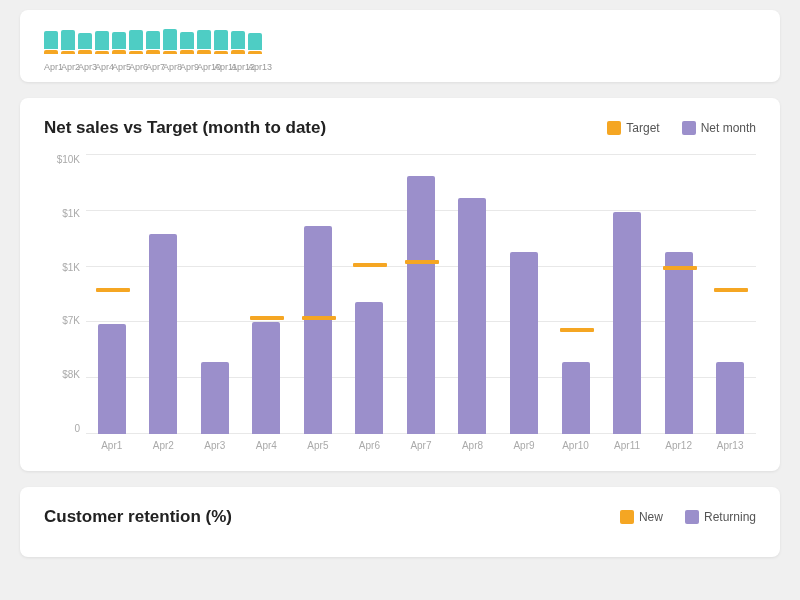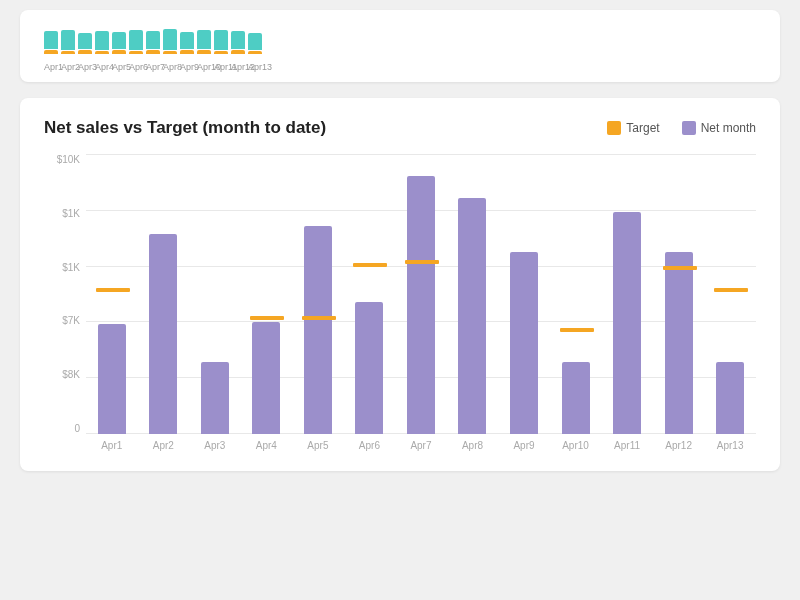--- a/index.html
+++ b/index.html
@@ -346,14 +346,29 @@
           <div class="x-label">Apr8</div>
           <div class="x-label">Apr9</div>
           <div class="x-label">Apr10</div>
           <div class="x-label">Apr11</div>
           <div class="x-label">Apr12</div>
           <div class="x-label">Apr13</div>
         </div>
     </div>
   </div>
 
+  <div class="card" style="padding: 20px 24px 30px;">
+    <div class="retention-header">
+      <span class="chart-title">Customer retention (%)</span>
+      <div class="legend">
+        <div class="legend-item">
+          <div class="legend-swatch" style="background:#f5a623;"></div>
+          <span>New</span>
+        </div>
+        <div class="legend-item">
+          <div class="legend-swatch" style="background:#9b8fcb;"></div>
+          <span>Returning</span>
+        </div>
+      </div>
+    </div>
+  </div>
 
 </div>
 
 </body></html>

